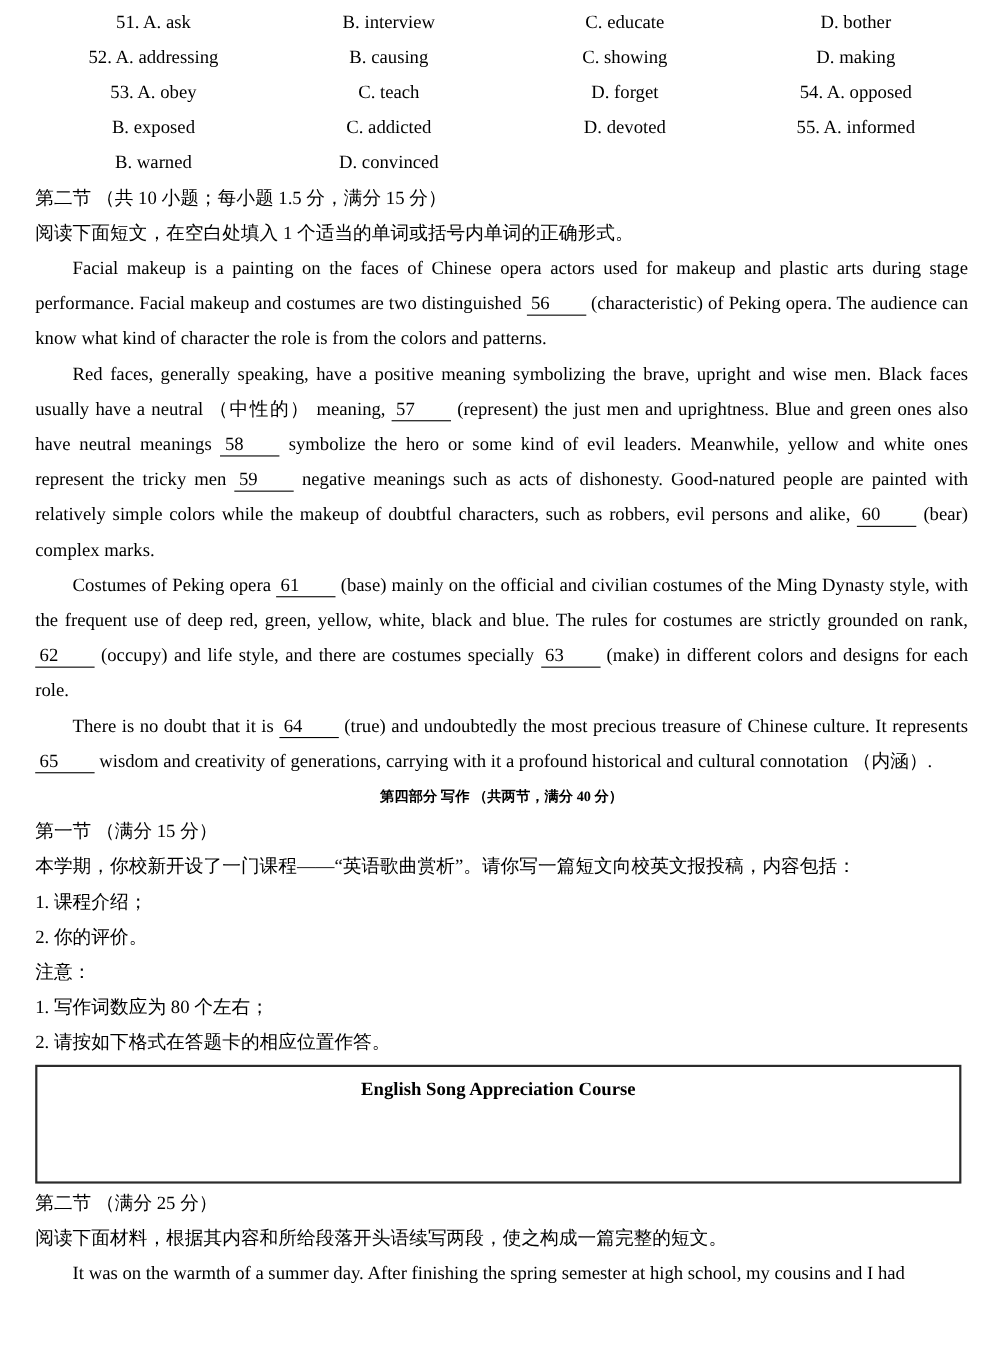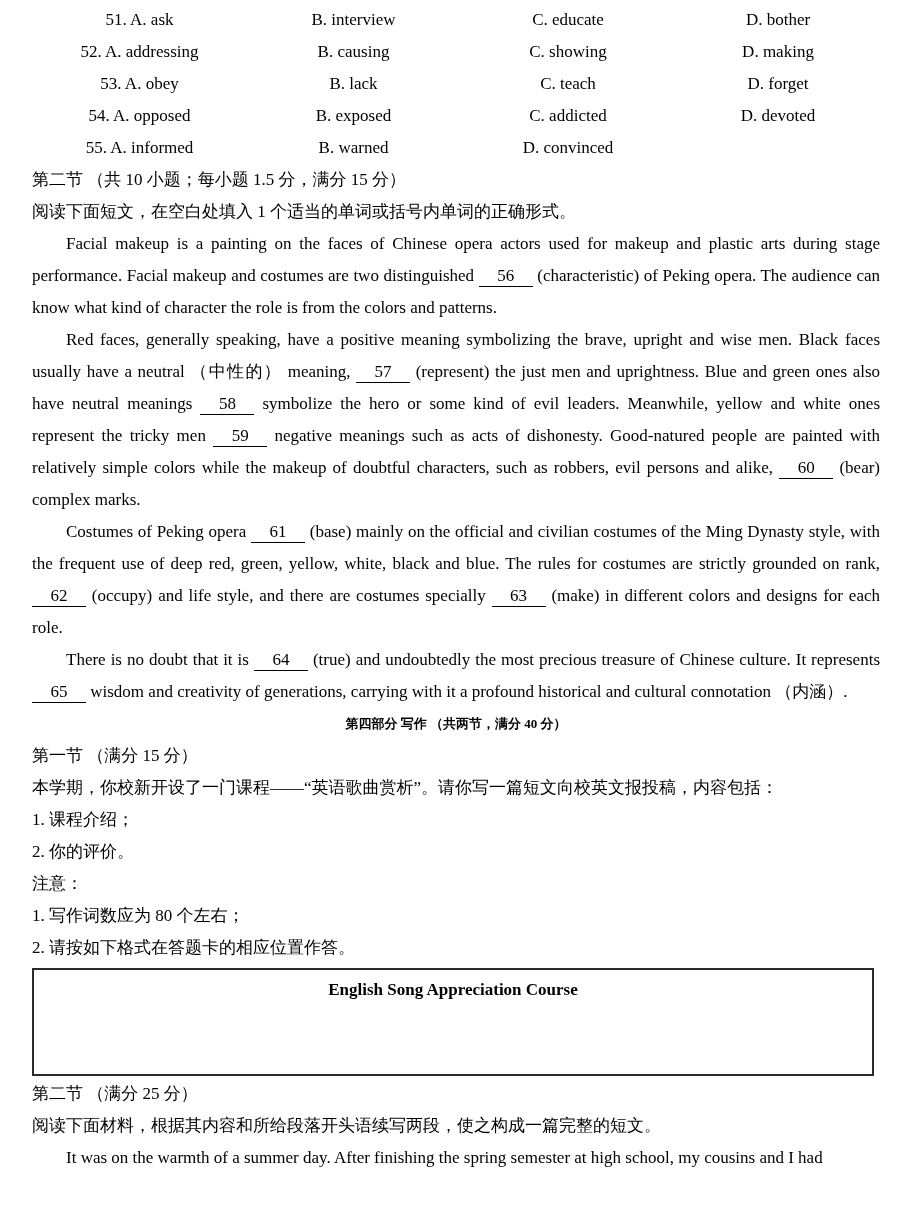--- a/index.html
+++ b/index.html
@@ -38,21 +38,20 @@
   
   .passage {
     margin: 0;
     text-align: justify;
     text-indent: 34px;
   }
   .blank {
     display: inline-block;
     min-width: 46px;
     padding: 0 4px;
-    text-align: center;
     border-bottom: 1px solid #000;
     line-height: 20px;
     text-indent: 0;
   }
 
   
   .part-heading {
     font-weight: bold;
     font-size: 13px;
     margin: 0;
@@ -83,21 +82,20 @@
     <div class="opt-cell">B. interview</div>
     <div class="opt-cell">C. educate</div>
     <div class="opt-cell">D. bother</div>
 
     <div class="opt-cell">52. A. addressing</div>
     <div class="opt-cell">B. causing</div>
     <div class="opt-cell">C. showing</div>
     <div class="opt-cell">D. making</div>
 
     <div class="opt-cell">53. A. obey</div>
-    <div class="opt-cell">B. lack</div>
     <div class="opt-cell">C. teach</div>
     <div class="opt-cell">D. forget</div>
 
     <div class="opt-cell">54. A. opposed</div>
     <div class="opt-cell">B. exposed</div>
     <div class="opt-cell">C. addicted</div>
     <div class="opt-cell">D. devoted</div>
 
     <div class="opt-cell">55. A. informed</div>
     <div class="opt-cell">B. warned</div>

